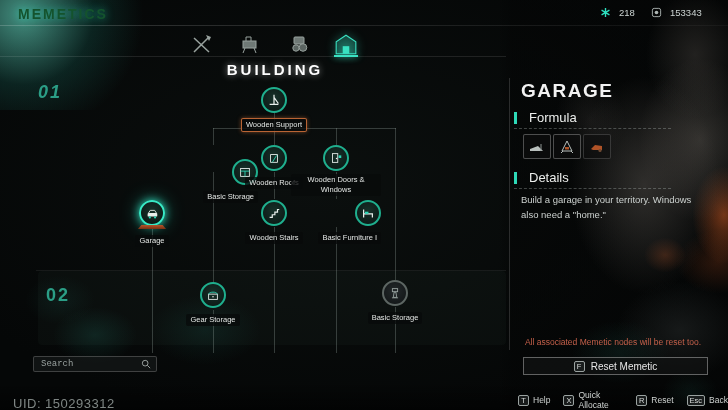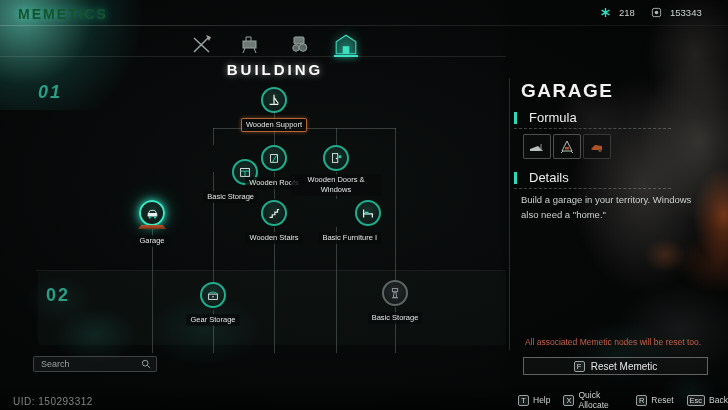--- a/index.html
+++ b/index.html
@@ -77,23 +77,23 @@
     font-size:7.5px;color:#d8dcda;display:inline-flex;align-items:center;justify-content:center;
     background:rgba(30,34,34,.8);box-sizing:border-box;}
   
   .hotkeys{left:518px;top:390px;display:flex;gap:13px;align-items:center;}
   .hotkey{display:flex;align-items:center;gap:4px;font-size:8.5px;color:#cfd3d1;cursor:pointer;}
   
   .search-box{left:33px;top:356px;width:124px;height:16px;border:1px solid rgba(255,255,255,.20);
     background:rgba(25,30,30,.55);border-radius:2px;display:flex;align-items:center;
     padding:0 5px;box-sizing:border-box;justify-content:space-between;}
   .search-box input{background:transparent;border:none;outline:none;width:95px;
-    font-size:9px;color:#c6cdcb;font-family:Liberation Sans, sans-serif;}
+    font-size:9px;color:#c6cdcb;font-family:Liberation Mono, monospace;}
   .search-box input::placeholder{color:#98a09e;}
-  .uid{left:13px;top:396px;font-size:10px;letter-spacing:.5px;color:#7f8684;}
+  .uid{left:13px;top:396px;font-size:13px;letter-spacing:.5px;color:#7f8684;}
   svg{display:block;}
 </style>
 </head>
 <body>
 
 <div id="bg-art" class="abs"></div>
 <div id="glow-tl" class="abs"></div>
 <div id="grunge" class="abs"></div>
 
 <div class="abs memetics-title">MEMETICS</div>

